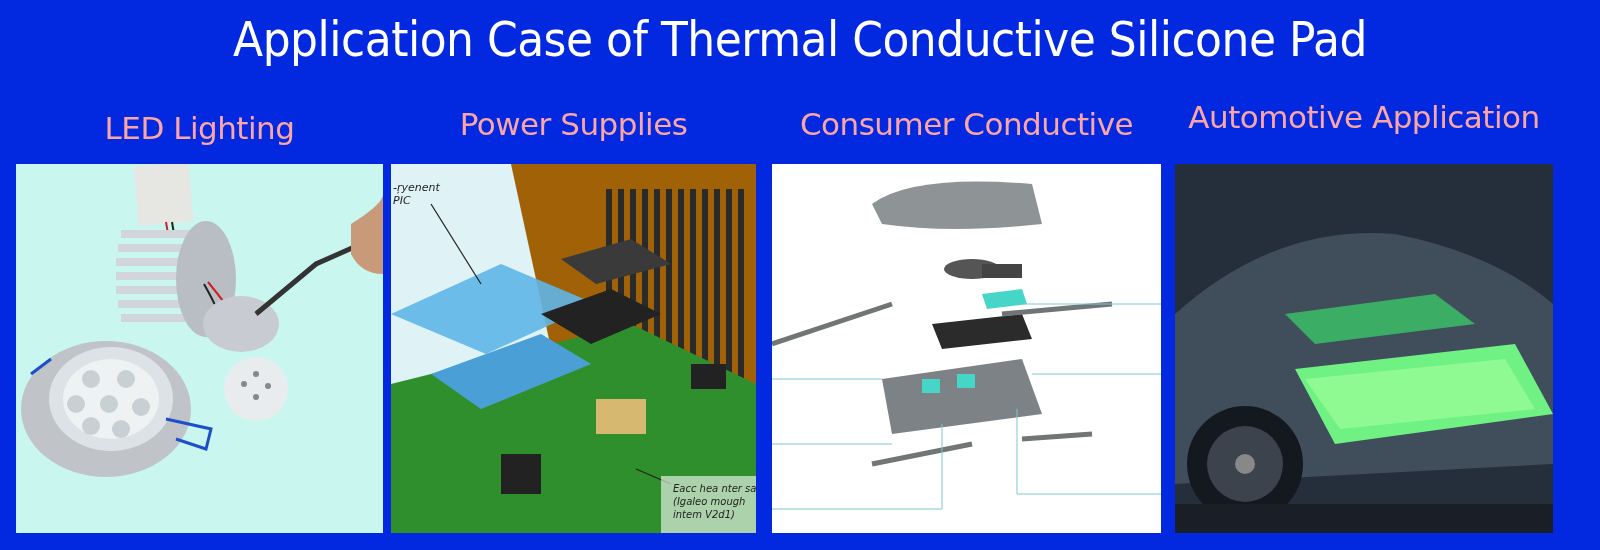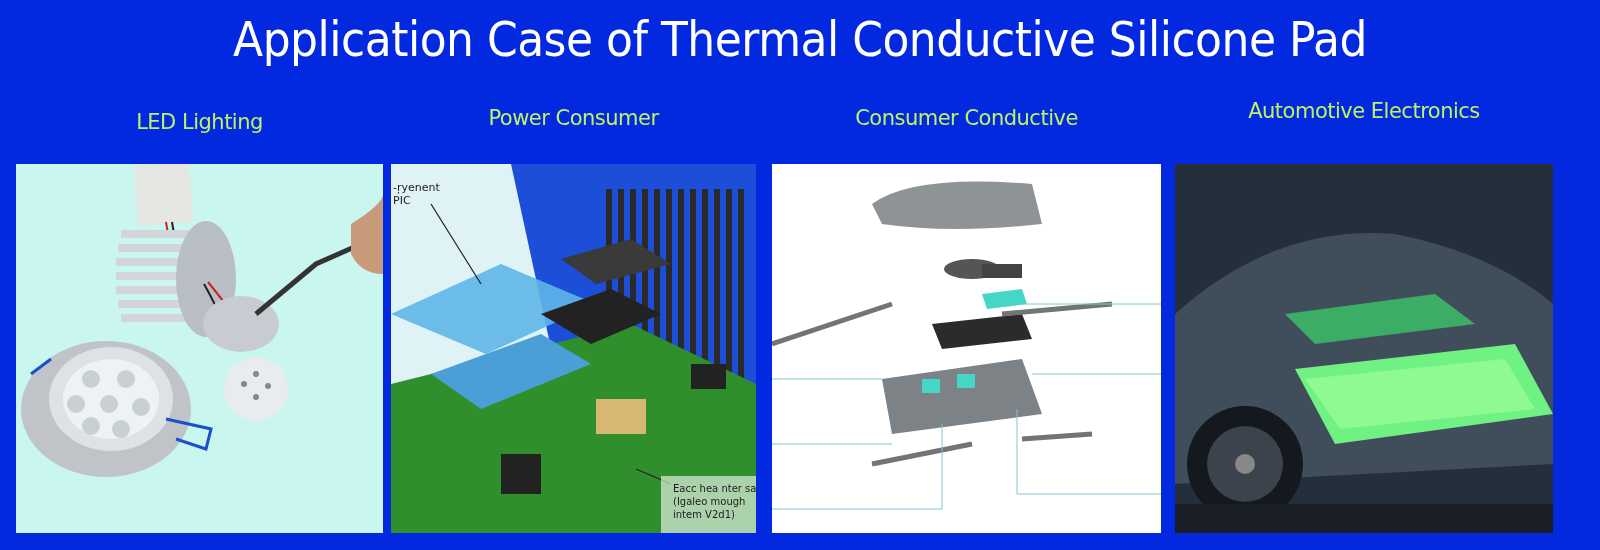--- a/index.html
+++ b/index.html
@@ -1,31 +1,31 @@
 <!DOCTYPE html>
 <html><head>
 <meta charset="utf-8">
 <style>
   html, body { margin:0; padding:0; }
   body { width:1600px; height:550px; background:#0229e0; overflow:hidden; position:relative; font-family:"DejaVu Sans", sans-serif; }
   .title { position:absolute; left:0; width:1600px; top:14px; text-align:center; color:#fff; font-size:44px; font-weight:normal; letter-spacing:-0.5px; transform:scaleY(1.08); }
-  .heading { position:absolute; color:#bef264; font-size:21px; text-align:center; letter-spacing:-0.5px; }
+  .heading { position:absolute; color:#fca5a5; font-size:31px; text-align:center; letter-spacing:-0.5px; }
   .panel { position:absolute; top:164px; height:369px; overflow:hidden; }
   .panel svg { width:100%; height:100%; display:block; }
   .cap { font-family:"DejaVu Sans", sans-serif; }
 </style>
 </head>
 <body>
 
 <div class="title">Application Case of Thermal Conductive Silicone Pad</div>
 
 <div class="heading" style="left:16px;width:367px;top:110px;">LED Lighting</div>
-<div class="heading" style="left:391px;width:365px;top:106px;">Power Consumer</div>
+<div class="heading" style="left:391px;width:365px;top:106px;">Power Supplies</div>
 <div class="heading" style="left:772px;width:389px;top:106px;">Consumer Conductive</div>
-<div class="heading" style="left:1175px;width:378px;top:99px;">Automotive Electronics</div>
+<div class="heading" style="left:1175px;width:378px;top:99px;">Automotive Application</div>
 
 <div class="panel" style="left:16px;width:367px;background:#c9f7f0;">
   <svg viewBox="0 0 367 369" preserveAspectRatio="none">
     <rect x="120" y="0" width="55" height="60" fill="#e6e6e2" transform="rotate(-5 147 30)"></rect>
     <line x1="150" y1="58" x2="152" y2="70" stroke="#c22" stroke-width="2"></line>
     <line x1="156" y1="58" x2="158" y2="70" stroke="#222" stroke-width="2"></line>
     <g fill="#d2d6da">
       <rect x="105" y="66" width="80" height="8"></rect>
         <rect x="102" y="80" width="85" height="8"></rect>
       <rect x="100" y="94" width="88" height="8"></rect>
@@ -55,21 +55,21 @@
       <circle cx="93" cy="240" r="9"></circle>
         <circle cx="125" cy="243" r="9"></circle>
         <circle cx="75" cy="262" r="9"></circle>
         <circle cx="105" cy="265" r="9"></circle>
     </g>
     <path d="M150 255 L195 265 L190 285 L160 275" stroke="#1d4fc9" stroke-width="3" fill="none"></path>
     <path d="M35 195 L15 210" stroke="#1d4fc9" stroke-width="3"></path>
   </svg>
 </div>
 
-<div class="panel" style="left:391px;width:365px;background:#1d4ed8;">
+<div class="panel" style="left:391px;width:365px;background:#a16207;font-style:italic;">
   <svg viewBox="0 0 365 369" preserveAspectRatio="none">
     <polygon points="0,0 120,0 200,369 0,369" fill="#dff2f6"></polygon>
     <g fill="#2a2a2a">
       <rect x="215" y="25" width="6" height="190"></rect>
         <rect x="227" y="25" width="6" height="190"></rect>
       <rect x="239" y="25" width="6" height="190"></rect>
         <rect x="251" y="25" width="6" height="190"></rect>
       <rect x="263" y="25" width="6" height="190"></rect>
         <rect x="275" y="25" width="6" height="190"></rect>
       <rect x="287" y="25" width="6" height="190"></rect>

